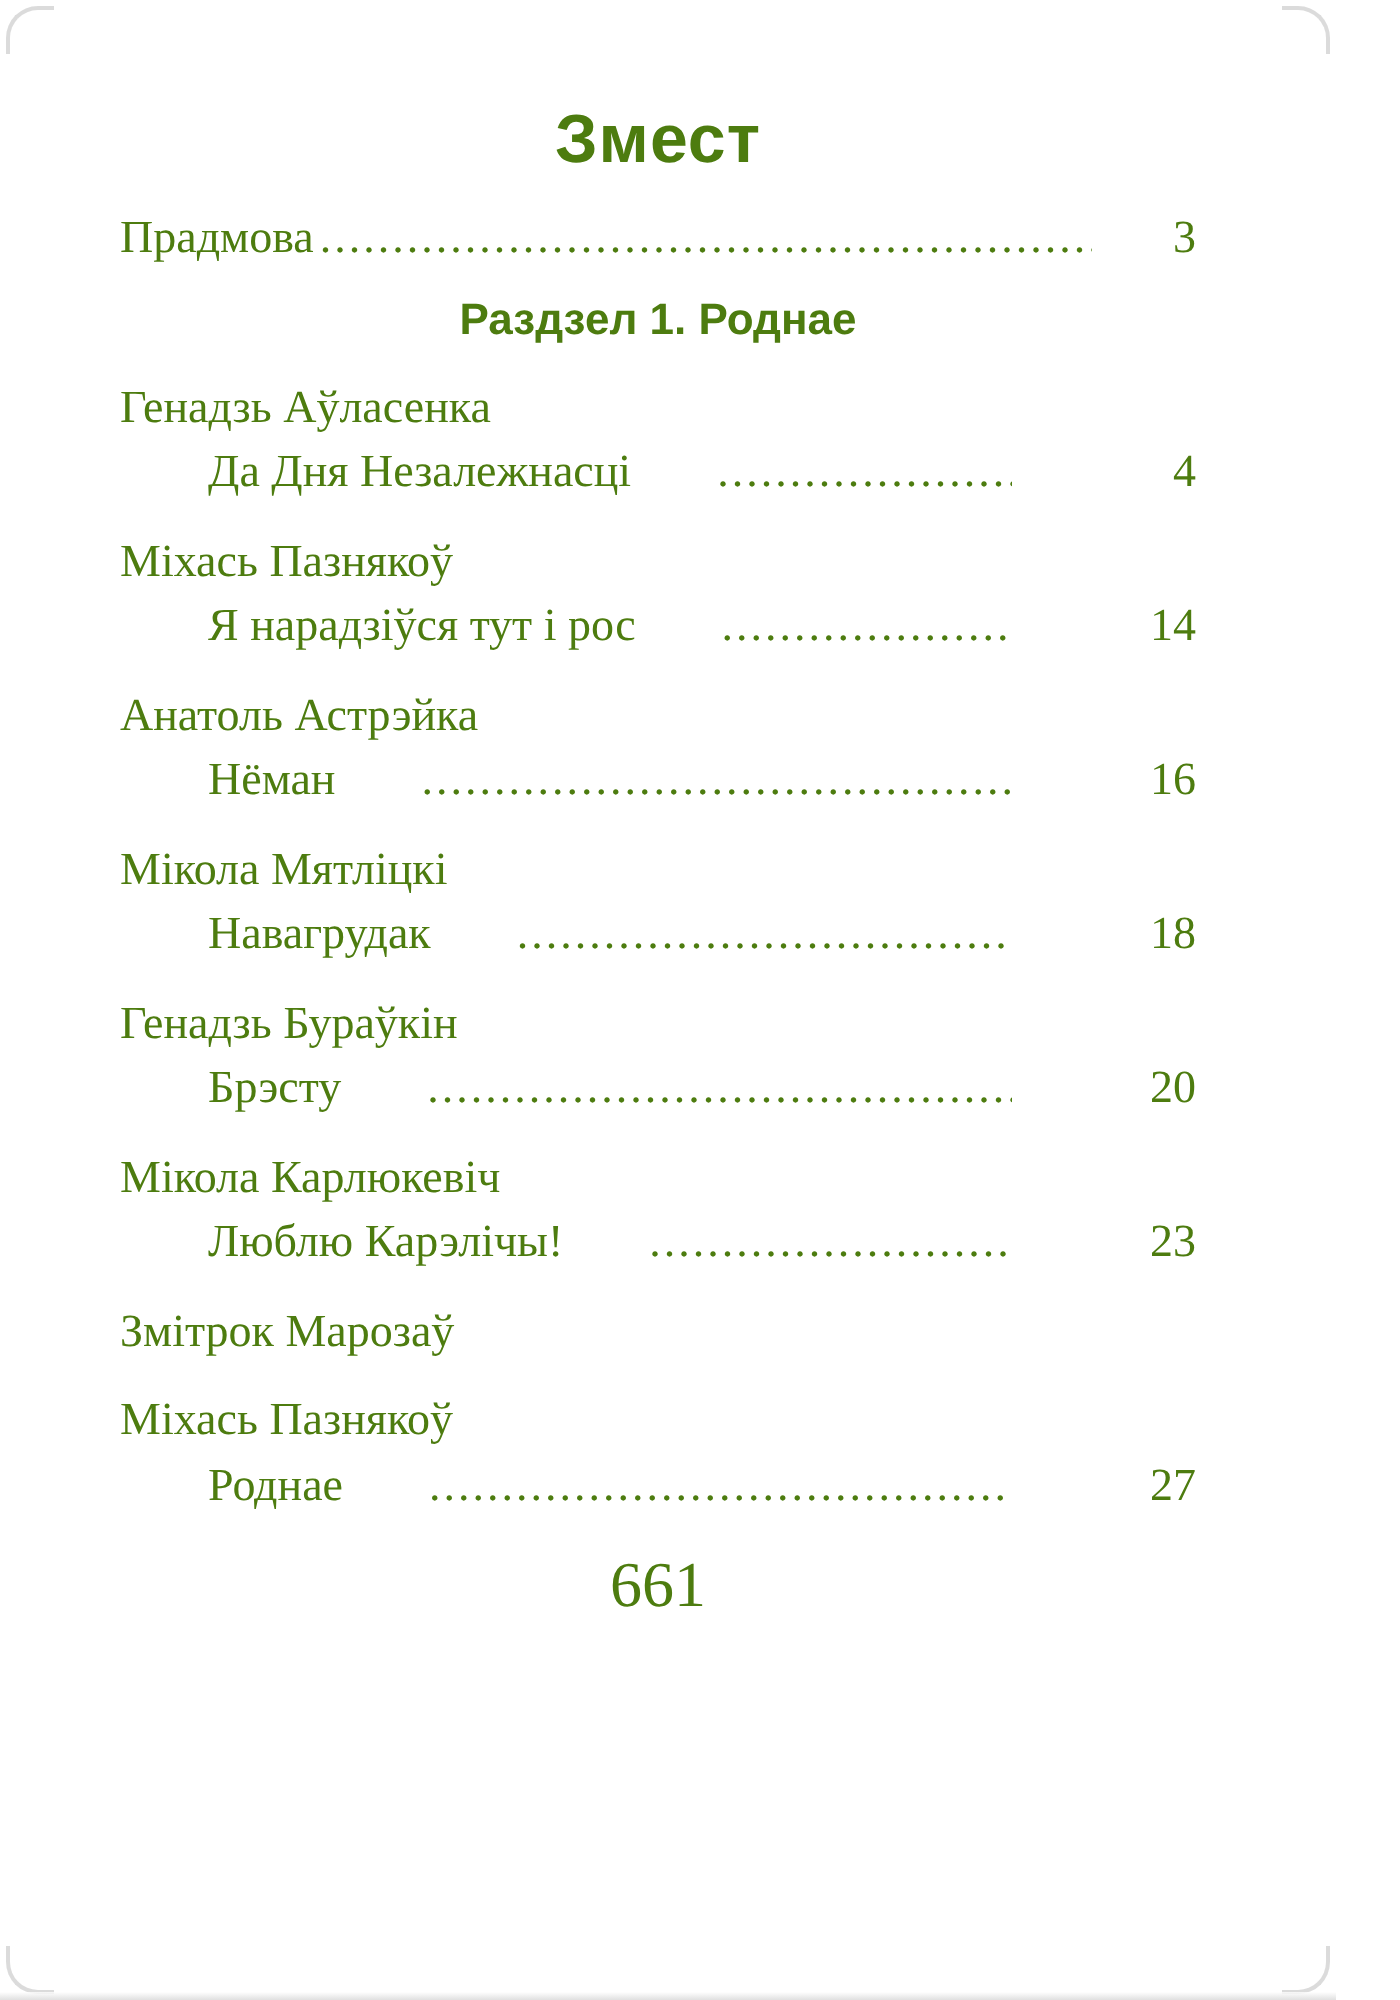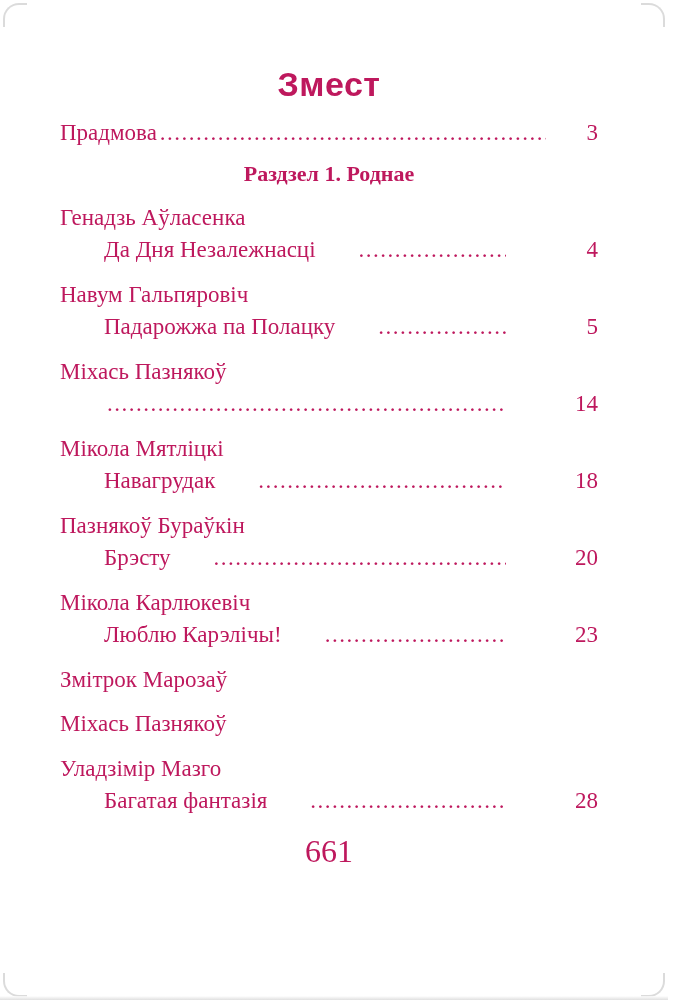--- a/index.html
+++ b/index.html
@@ -2,24 +2,24 @@
 <html><head>
 <meta charset="utf-8">
 <style>
   html, body { margin: 0; padding: 0; background: #ffffff; }
   .page {
     position: relative;
     width: 668px;
     height: 1000px;
     box-sizing: border-box;
     background: #ffffff;
-    color: #be185d;
+    color: #4d7c0f;
     font-family: "Liberation Serif", serif;
     font-size: 23px;
-    padding: 64px 70px 0 60px;
+    padding: 50px 70px 0 60px;
     overflow: hidden;
   }
   
   .corner { position: absolute; width: 22px; height: 22px; opacity: .55; border: 0 solid #bfbfbf; }
   .corner.tl { top: 3px; left: 3px; border-top-width: 2px; border-left-width: 2px; border-top-left-radius: 16px; }
   .corner.tr { top: 3px; right: 3px; border-top-width: 2px; border-right-width: 2px; border-top-right-radius: 16px; }
   .corner.bl { bottom: 3px; left: 3px; border-bottom-width: 2px; border-left-width: 2px; border-bottom-left-radius: 16px; }
   .corner.br { bottom: 3px; right: 3px; border-bottom-width: 2px; border-right-width: 2px; border-bottom-right-radius: 16px; }
   .bottom-shade {
     position: absolute; left: 0; right: 0; bottom: 0; height: 4px;
@@ -29,21 +29,21 @@
   h1.toc-title {
     font-family: "Liberation Sans", sans-serif;
     font-weight: 700;
     font-size: 34px;
     line-height: 40px;
     text-align: center;
     margin: 0 0 13px 0;
     letter-spacing: .5px;
   }
   h2.section-heading {
-    font-family: Liberation Serif, serif;
+    font-family: Liberation Sans, sans-serif;
     font-weight: 700;
     font-size: 22px;
     line-height: 33px;
     text-align: center;
     margin: 7px 0 0 0;
   }
   .toc-line {
     display: flex;
     align-items: baseline;
     line-height: 32.5px;
@@ -96,49 +96,50 @@
   <div id="entries">
   <div class="entry">
     <div class="author italic">Генадзь Аўласенка</div>
     <div class="toc-line indent">
       <span>Да Дня Незалежнасці</span>
       <span class="dots"></span>
       <span class="pagenum">4</span>
     </div>
   </div>
 
-  <div class="entry">
-    <div class="author italic">Навум Гальпяровіч</div>
-    <div class="toc-line indent">
-      <span>Падарожжа па Полацку</span>
-      <span class="dots"></span>
-      <span class="pagenum">5</span>
-    </div>
-  </div>
 
   <div class="entry">
     <div class="author italic">Міхась Пазнякоў</div>
     <div class="toc-line indent">
+      <span>Я нарадзіўся тут і рос</span>
       <span class="dots"></span>
       <span class="pagenum">14</span>
     </div>
   </div>
 
+  <div class="entry">
+    <div class="author italic">Анатоль Астрэйка</div>
+    <div class="toc-line indent">
+      <span>Нёман</span>
+      <span class="dots"></span>
+      <span class="pagenum">16</span>
+    </div>
+  </div>
 
   <div class="entry">
     <div class="author italic">Мікола Мятліцкі</div>
     <div class="toc-line indent">
       <span>Навагрудак</span>
       <span class="dots"></span>
       <span class="pagenum">18</span>
     </div>
   </div>
 
   <div class="entry">
-    <div class="author italic">Пазнякоў Бураўкін</div>
+    <div class="author italic">Генадзь Бураўкін</div>
     <div class="toc-line indent">
       <span>Брэсту</span>
       <span class="dots"></span>
       <span class="pagenum">20</span>
     </div>
   </div>
 
 
   <div class="entry">
     <div class="author italic">Мікола Карлюкевіч</div>
@@ -148,28 +149,25 @@
       <span class="pagenum">23</span>
     </div>
   </div>
 
   <div class="entry">
     <div class="author italic">Змітрок Марозаў</div>
   </div>
 
   <div class="entry">
     <div class="author italic">Міхась Пазнякоў</div>
+    <div class="toc-line indent">
+      <span>Роднае</span>
+      <span class="dots"></span>
+      <span class="pagenum">27</span>
+    </div>
   </div>
 
-  <div class="entry">
-    <div class="author italic">Уладзімір Мазго</div>
-    <div class="toc-line indent">
-      <span>Багатая фантазія</span>
-      <span class="dots"></span>
-      <span class="pagenum">28</span>
-    </div>
-  </div>
 </div>
 
   <div class="folio">661</div>
 
   <span class="bottom-shade"></span>
 </div>
 
 </body></html>

